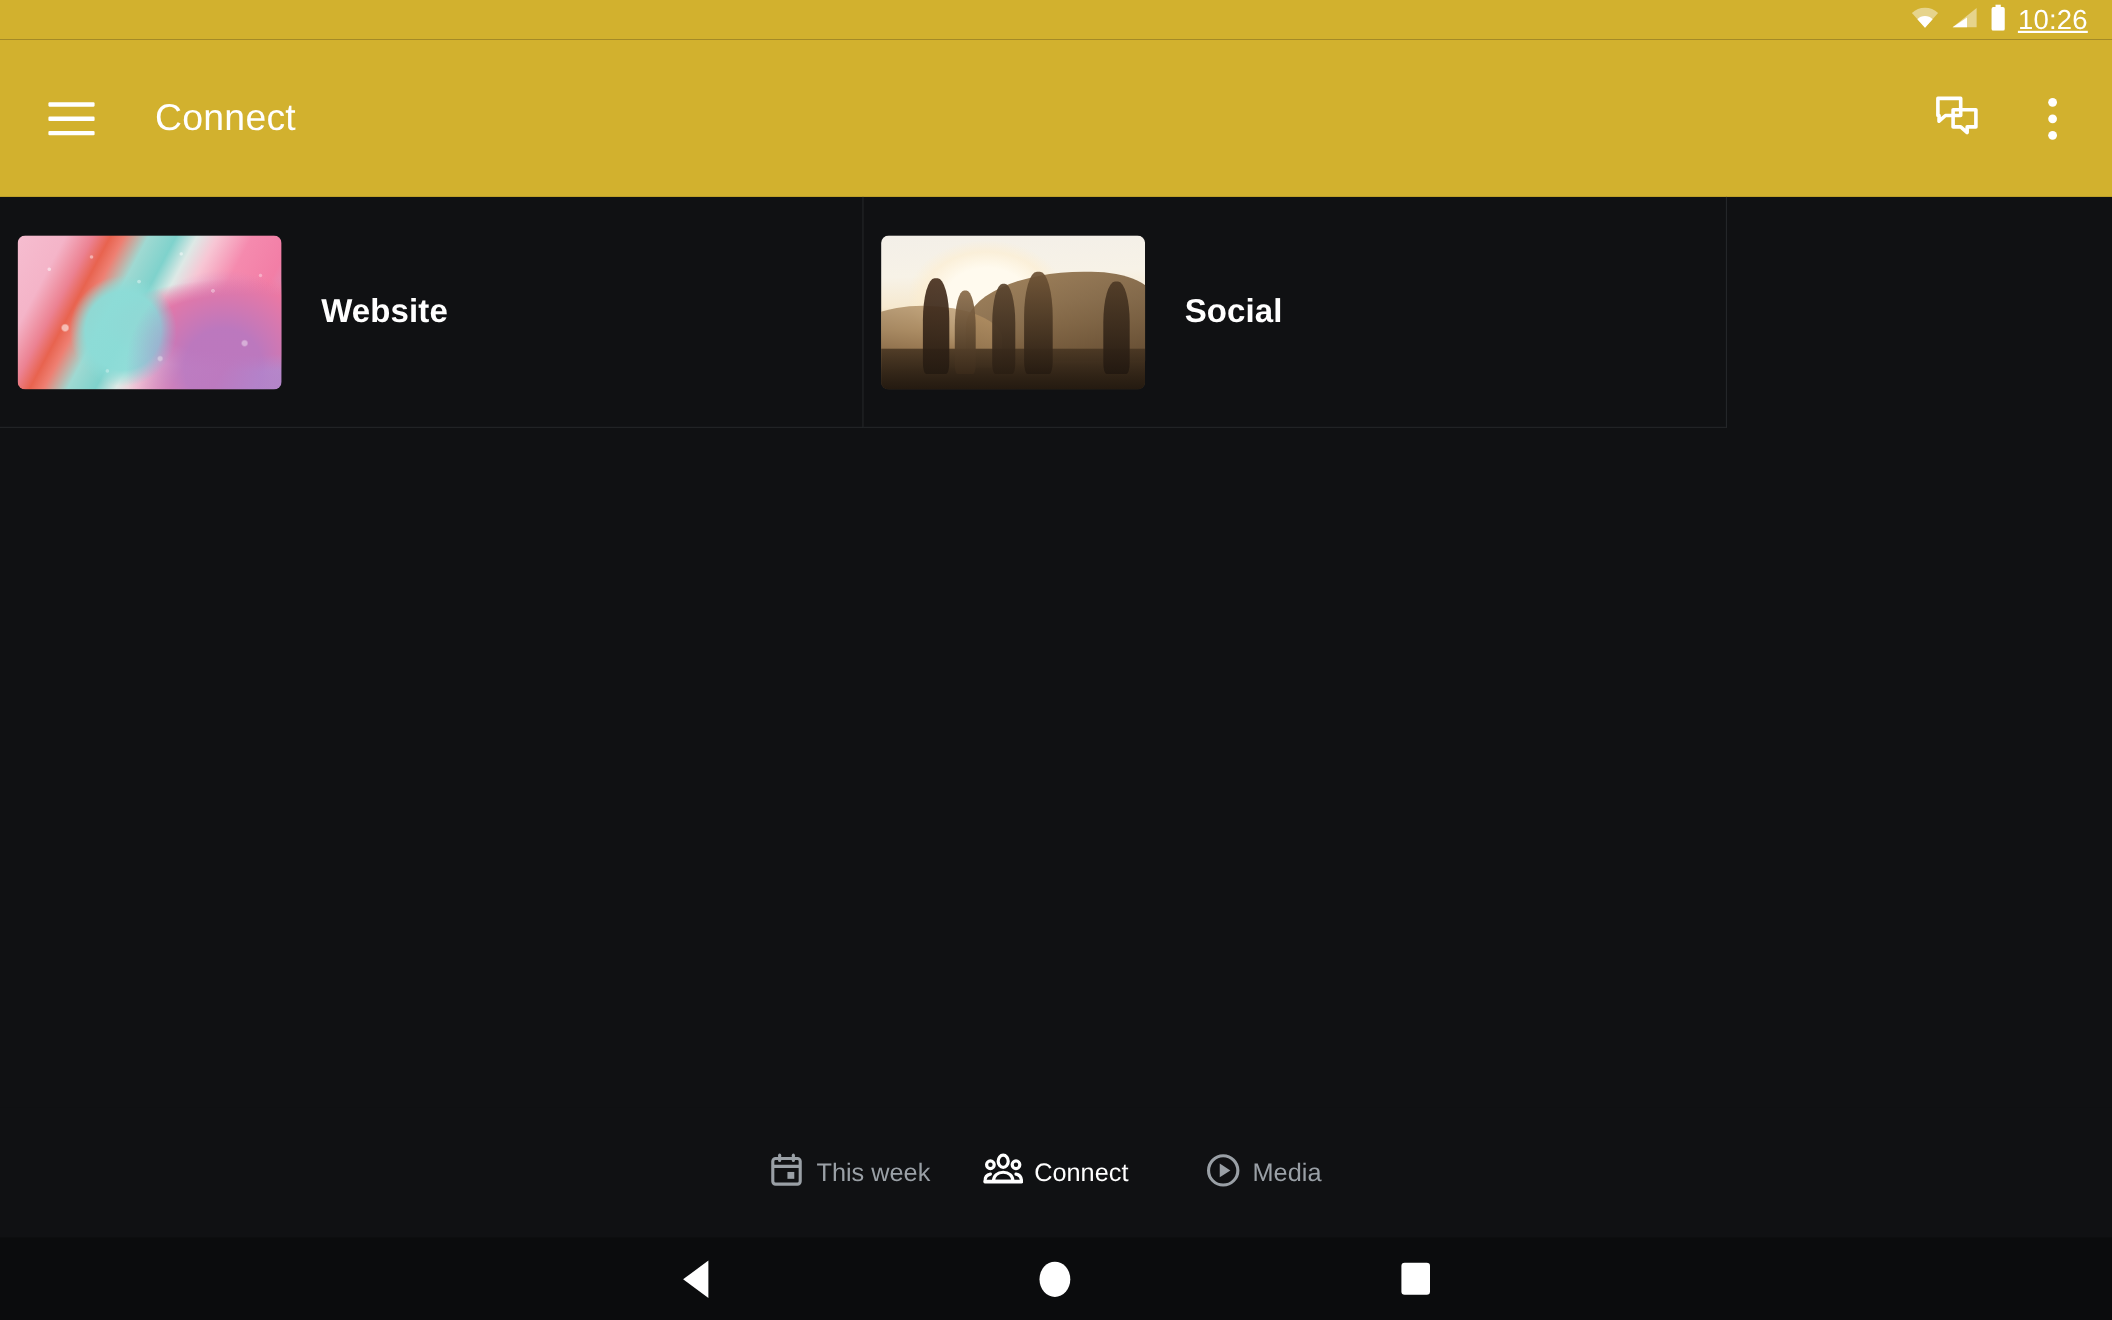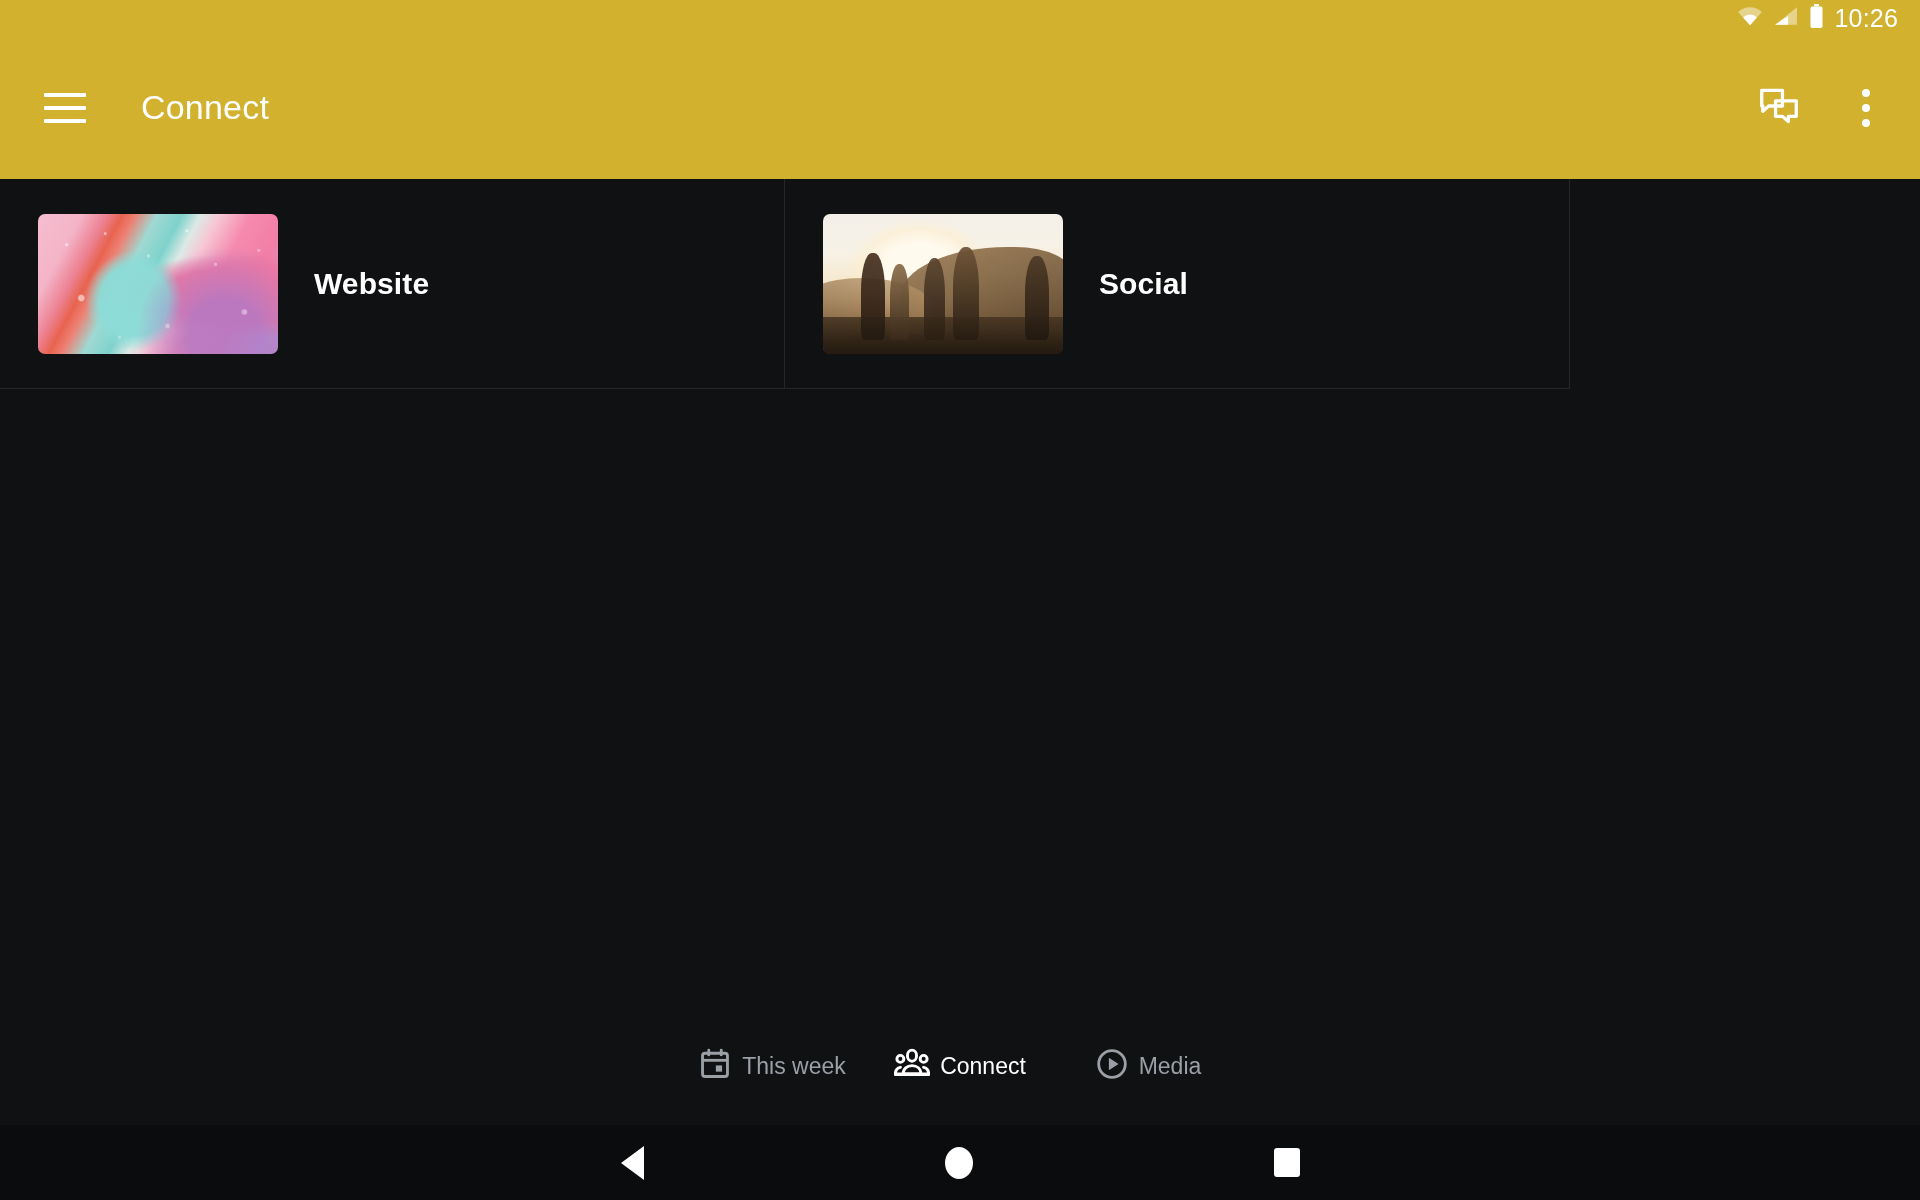--- a/index.html
+++ b/index.html
@@ -11,21 +11,21 @@
     overflow:hidden;
   }
 
   
   .status-bar{
     height:36px; background:#D2B12E;
     display:flex; align-items:center; justify-content:flex-end;
     padding:0 22px; gap:10px;
   }
   .status-icons{ display:flex; align-items:center; gap:11px; }
-  .clock{ color:#FFFFFF; font-size:25px; letter-spacing:.2px; }
+  .clock{ color:#FFFFFF; font-size:25px; letter-spacing:.2px;text-decoration:underline; }
 
   
   .app-bar{
     height:143px; background:#D2B12E;
     display:flex; align-items:center;
     padding:0 36px 0 44px; position:relative;
   }
   .hamburger{ width:42px; height:30px; display:flex; flex-direction:column;
     justify-content:space-between; cursor:pointer; }
   .hamburger span{ display:block; height:4px; background:#fff; border-radius:1px; }
@@ -33,21 +33,21 @@
   .app-actions{ margin-left:auto; display:flex; align-items:center; gap:48px; }
   .icon-btn{ cursor:pointer; display:flex; align-items:center; justify-content:center; }
   .kebab{ display:flex; flex-direction:column; gap:7px; padding:4px 14px; cursor:pointer; }
   .kebab i{ width:8px; height:8px; border-radius:50%; background:#fff; display:block; }
 
   
   .content{ position:relative; height:calc(1200px - 36px - 143px - 118px - 75px); }
   .grid{ display:grid; grid-template-columns:785px 785px; }
   .cell{
     height:210px; display:flex; align-items:center;
-    padding-left:38px; cursor:pointer; position:relative;
+    padding-left:16px; cursor:pointer; position:relative;
   }
   .cell.bordered-r{ border-right:1px solid #242629; }
   .cell.bordered-b{ border-bottom:1px solid #242629; }
   .cell.empty{ cursor:default; }
 
   .thumb{
     width:240px; height:140px; border-radius:7px;
     overflow:hidden; flex:0 0 auto; position:relative;
   }
   .cell-label{

